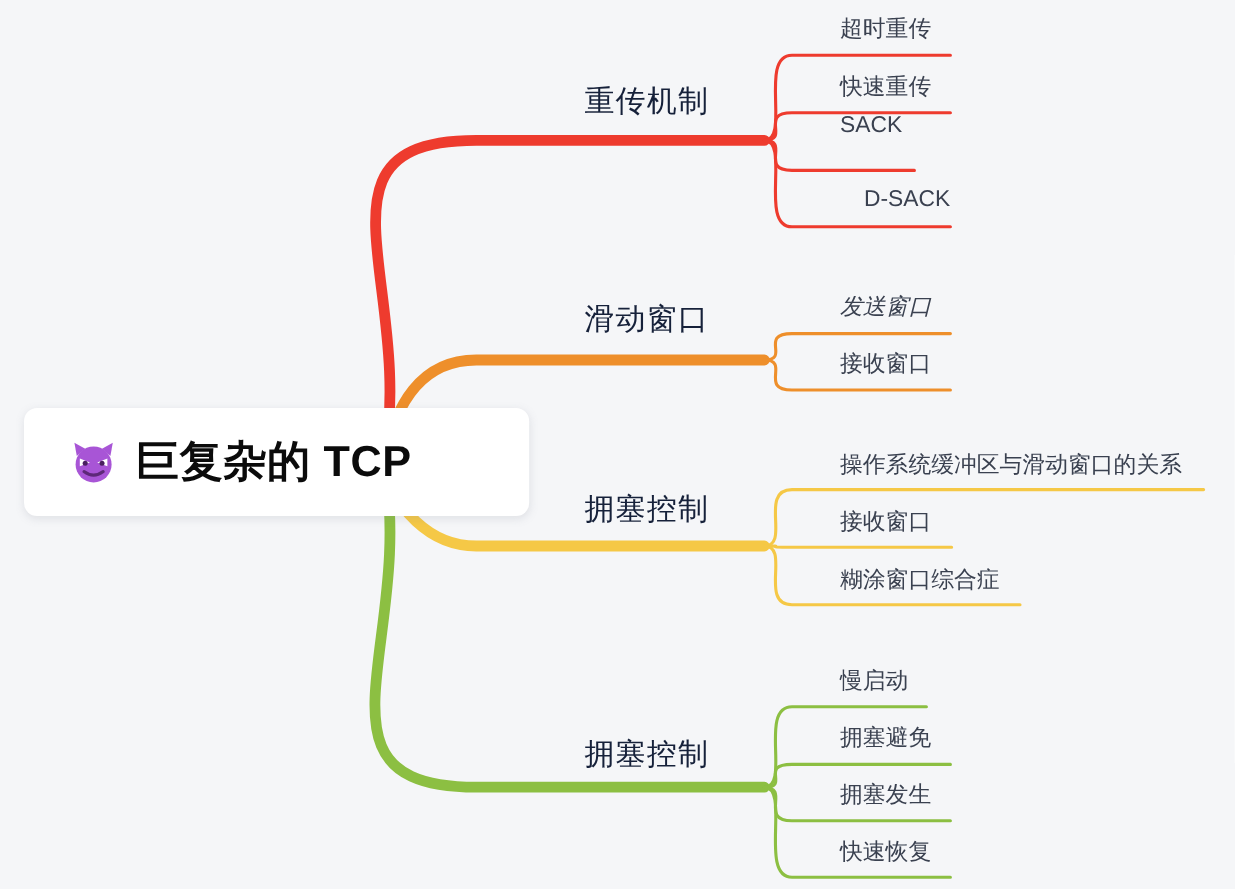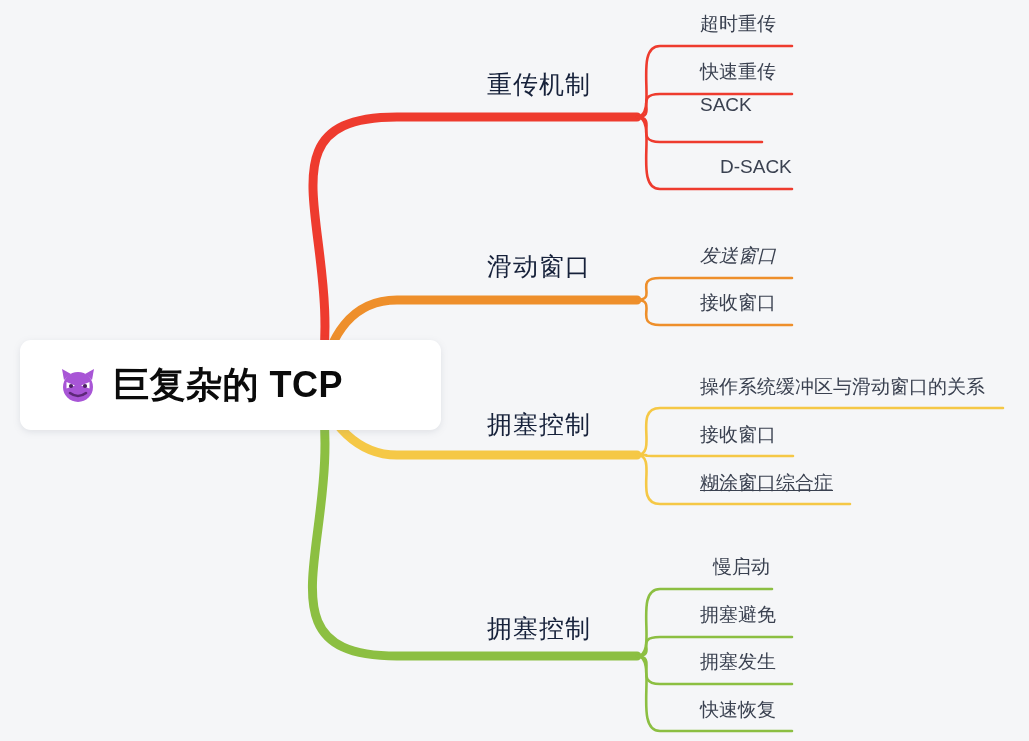--- a/index.html
+++ b/index.html
@@ -132,19 +132,19 @@
     <div class="leaf-label" style="left: 700px; top: 24px; text-align: right;">超时重传</div>
     <div class="leaf-label" style="left: 700px; top: 72px;">快速重传</div>
     <div class="leaf-label" style="left: 700px; top: 105px;">SACK</div>
     <div class="leaf-label" style="left: 700px; top: 167px; margin-left: 20px;">D-SACK</div>
     <div class="branch-label" style="left: 487px; top: 266px;">滑动窗口</div>
     <div class="leaf-label" style="left: 700px; top: 256px; font-style: italic;">发送窗口</div>
     <div class="leaf-label" style="left: 700px; top: 303px; text-align: center;">接收窗口</div>
     <div class="branch-label" style="left: 487px; top: 424px;">拥塞控制</div>
     <div class="leaf-label" style="left: 700px; top: 387px;">操作系统缓冲区与滑动窗口的关系</div>
     <div class="leaf-label" style="left: 700px; top: 435px;">接收窗口</div>
-    <div class="leaf-label" style="left: 700px; top: 483px; text-decoration: underline;">糊涂窗口综合症</div>
+    <div class="leaf-label" style="left: 700px; top: 483px;">糊涂窗口综合症</div>
     <div class="branch-label" style="left: 487px; top: 628px;">拥塞控制</div>
-    <div class="leaf-label" style="left: 700px; top: 567px; margin-left: 13px;">慢启动</div>
+    <div class="leaf-label" style="left: 700px; top: 567px;">慢启动</div>
     <div class="leaf-label" style="left: 700px; top: 615px;">拥塞避免</div>
     <div class="leaf-label" style="left: 700px; top: 662px;">拥塞发生</div>
     <div class="leaf-label" style="left: 700px; top: 710px;">快速恢复</div>
   </div>
 
 </body></html>

